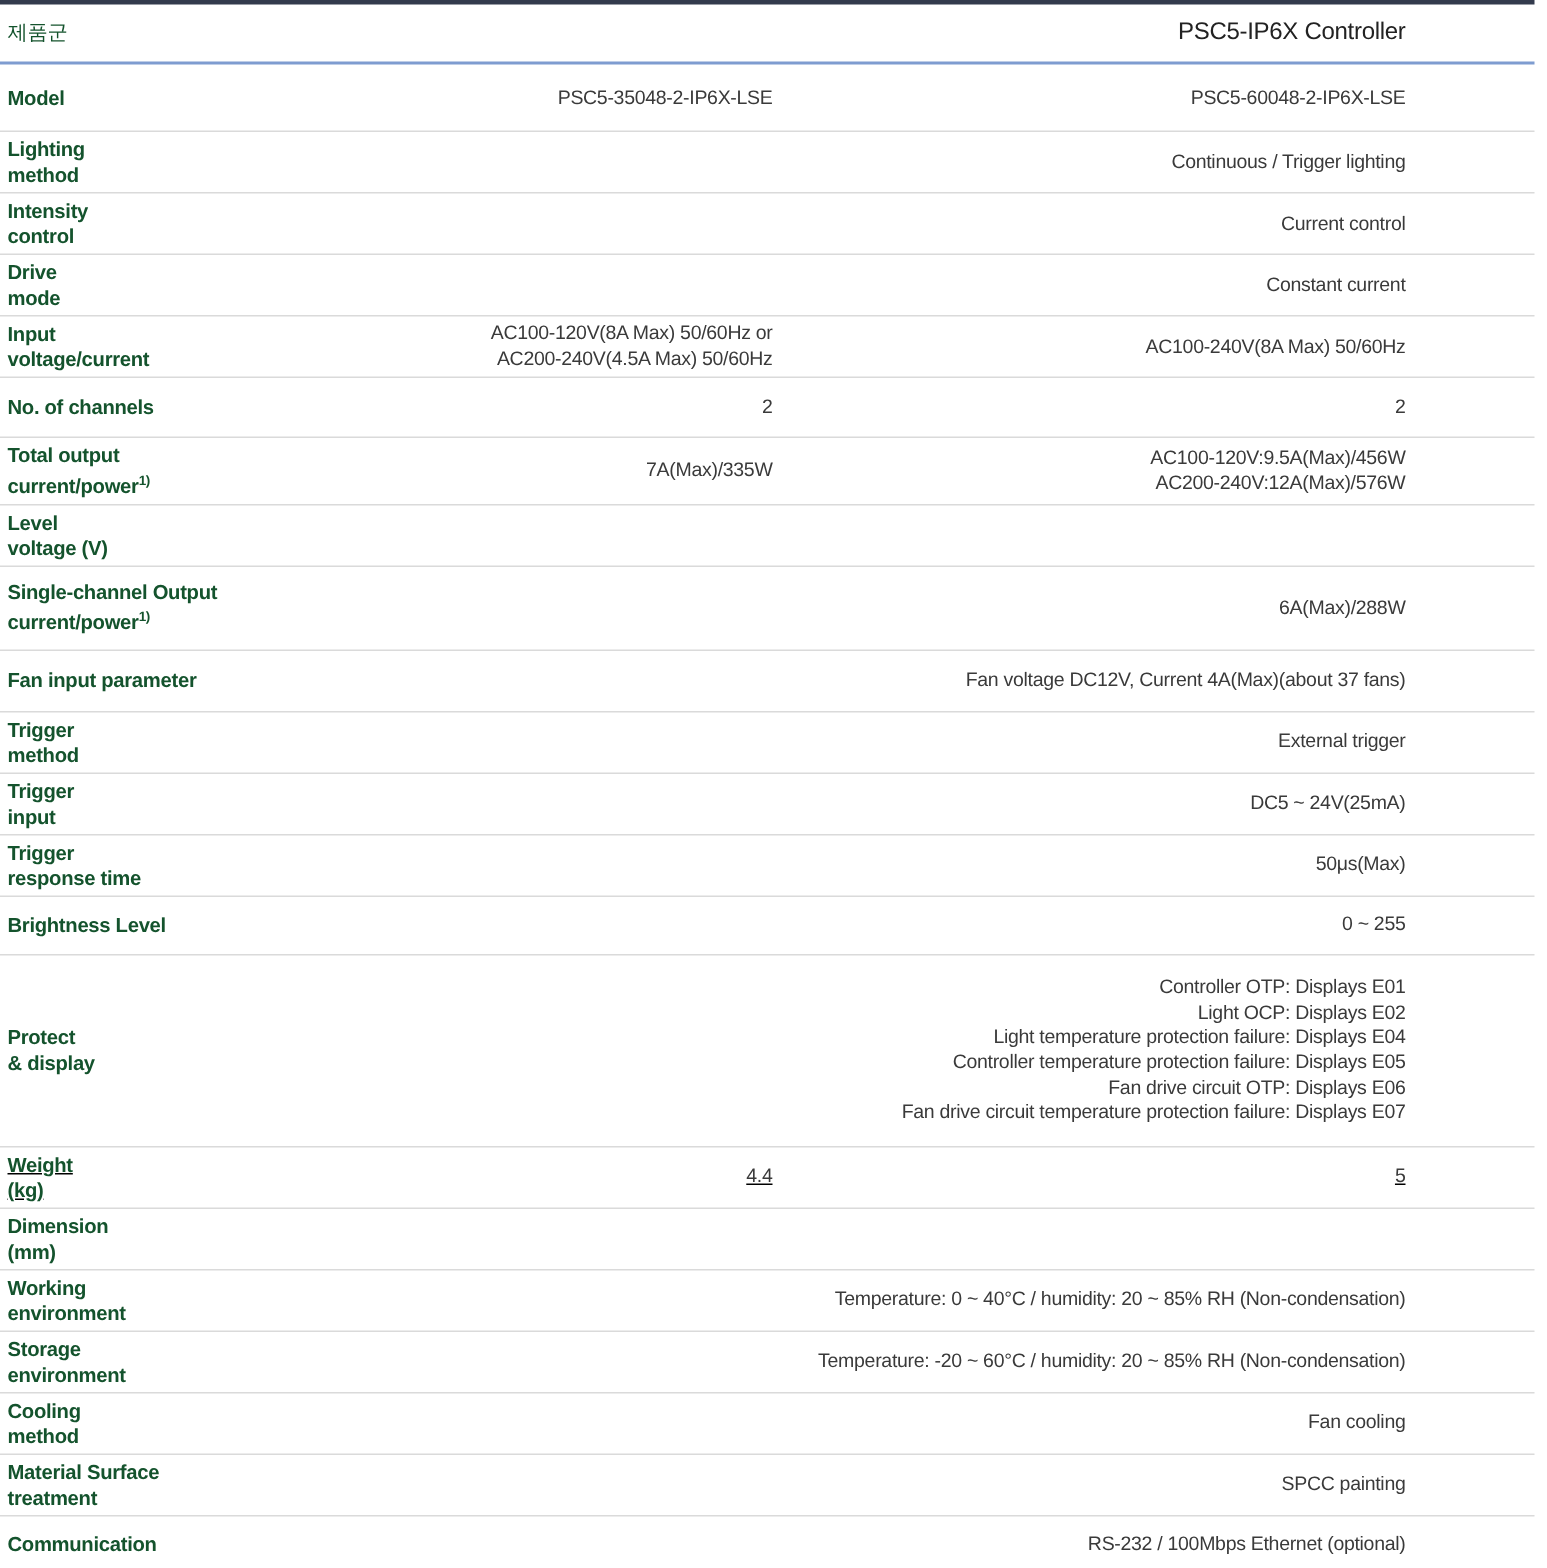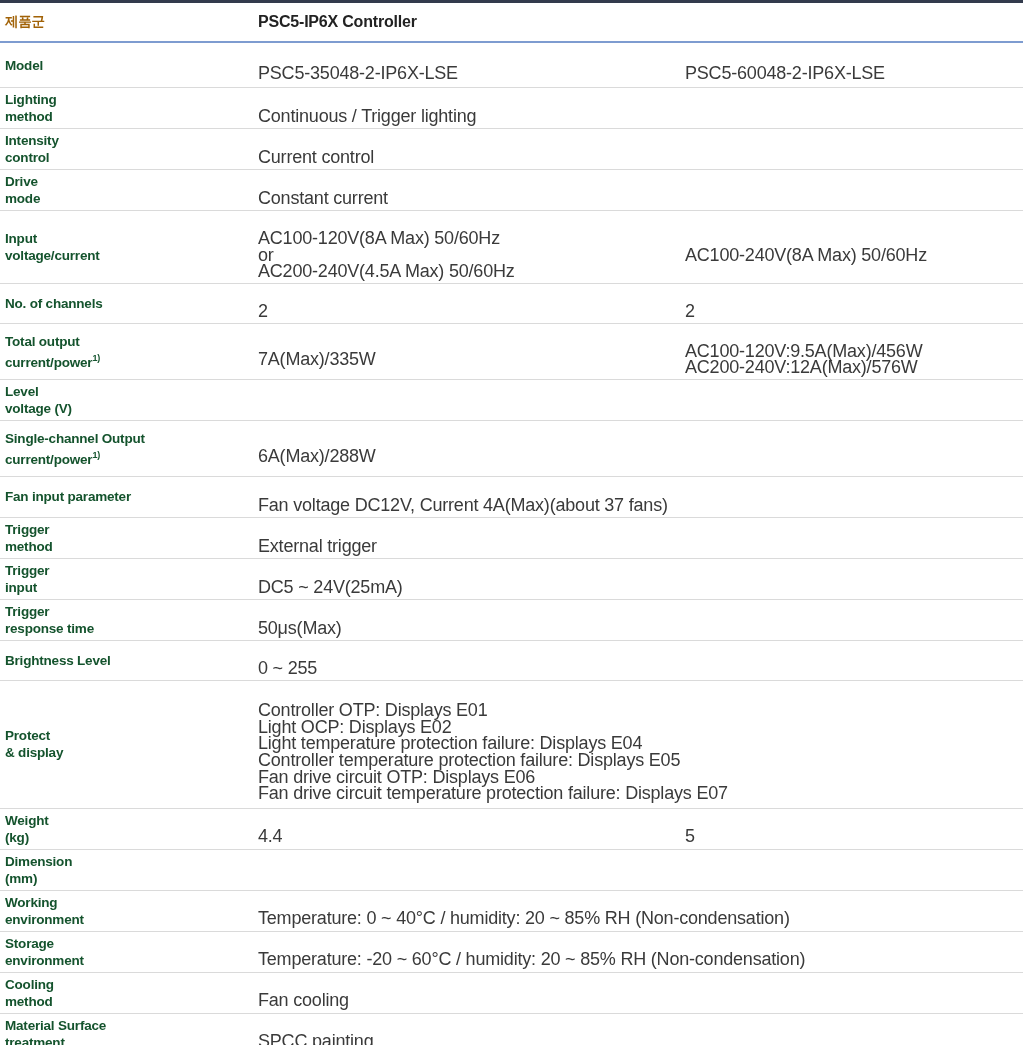--- a/index.html
+++ b/index.html
@@ -15,56 +15,55 @@
   }
   .hdr-row{
     display:grid;
     grid-template-columns:258px 257px 170px 252px 86px;
     align-items:center;
     min-height:38px;
     border-bottom:2px solid #7e9cd0;
   }
   .hdr-cat{
     grid-column:1;
-    color:#a16207;font-size:13.5px;font-weight:700;
+    color:#14532d;font-size:13.5px;font-weight:400;
     padding-left:5px;
   }
   .hdr-title{
     grid-column:2 / span 3;
-    text-align:left;
-    color:#222;font-size:16px;font-weight:700;
+    text-align:right;
+    color:#222;font-size:16px;font-weight:400;
   }
   .rows{border-bottom:1px solid #c9c9c9;}
   .row{
     display:grid;
     grid-template-columns:258px 257px 170px 252px 86px;
     align-items:center;
     min-height:40px;
   }
   .row + .row{border-top:1px solid #dadada;}
   .row[data-row="model"]{min-height:44px;}
   .row[data-row="no-of-channels"]{min-height:39px;}
   .row[data-row="single-channel-output"]{min-height:55px;}
   .row[data-row="brightness-level"]{min-height:38px;}
   .row[data-row="protect-display"]{min-height:127px;}
-  .row[data-row="weight"]{min-height:38px;}
+  .row[data-row="weight"]{min-height:38px;text-decoration:underline;}
   .row[data-row="storage-environment"]{min-height:39px;}
   .row[data-row="communication"]{min-height:38px;}
   .lbl{
     grid-column:1;
     color:#14532d;font-size:13.5px;font-weight:600;line-height:17px;
     padding:3px 0 3px 5px;
     text-align:left;
   }
   .lbl sup{font-size:9px;font-weight:600;}
   .val{
-    color:#3a3a3a;font-size:18px;line-height:16.6px;
-    text-align:left;
+    color:#3a3a3a;font-size:13px;line-height:16.6px;
+    text-align:right;
     padding:3px 0;
-    margin-top:16px;
   }
   .val.span{grid-column:2 / span 3;}
   .val.c1{grid-column:2;}
   .val.c2{grid-column:4;}
 </style>
 </head>
 <body>
 
 <div class="spec-table">
   <div class="hdr-row">

